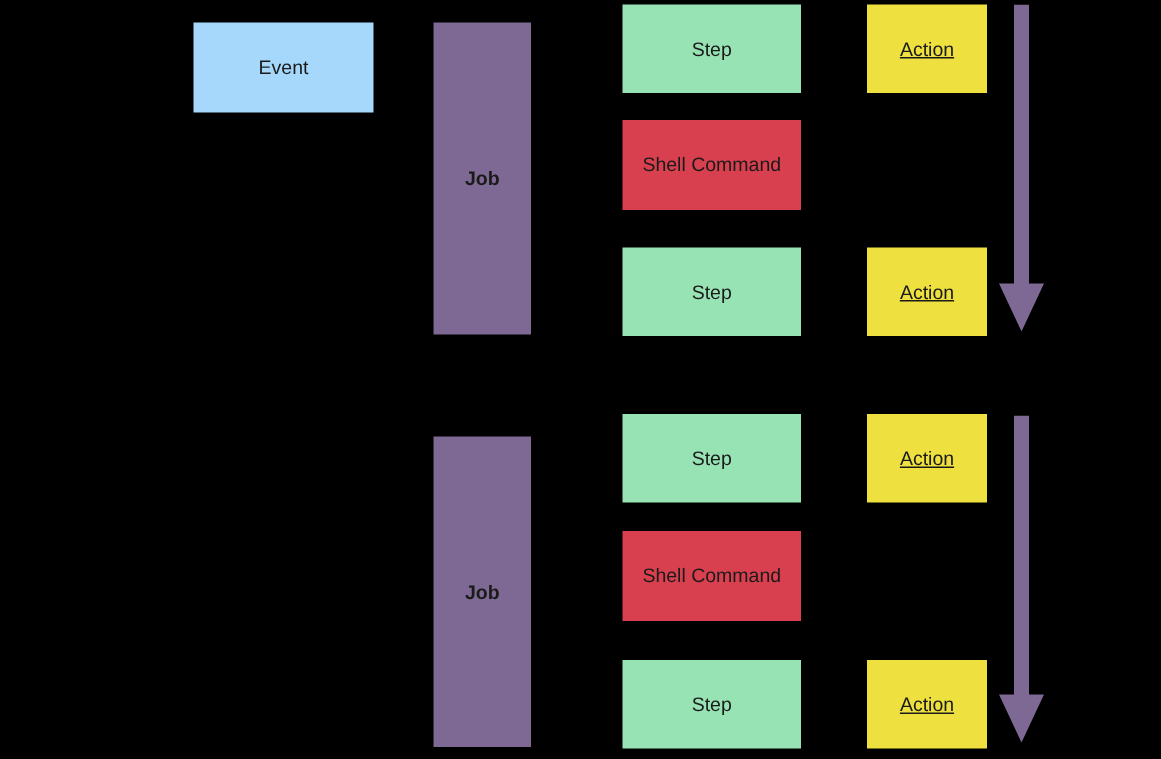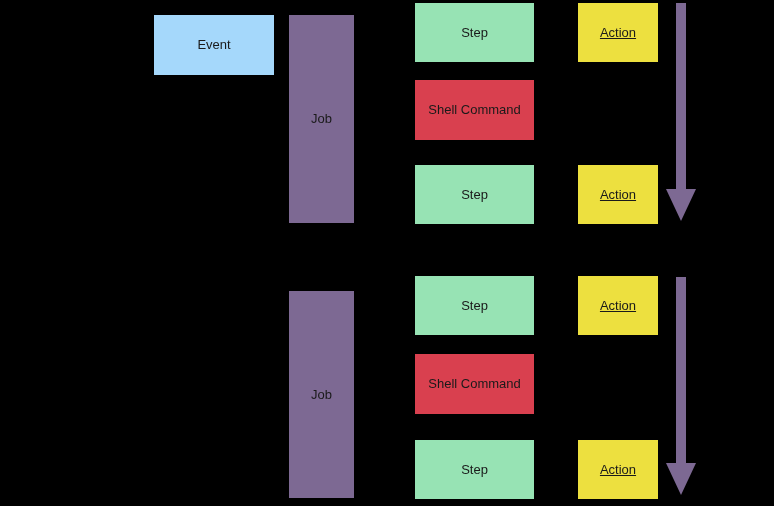--- a/index.html
+++ b/index.html
@@ -23,36 +23,36 @@
     justify-content: center;
     color: #1a1a1a;
     font-size: 13px;
     font-family: "Liberation Sans", sans-serif;
     line-height: 1.2;
     text-align: center;
     white-space: nowrap;
     user-select: none;
   }
   .node-event  { background: #a5d8fb; }
-  .node-job    { background: #7d6993; }
+  .node-job    { background: #7d6993; font-weight: bold; }
   .node-step   { background: #97e3b4; }
   .node-shell  { background: #d9404f; }
   .node-action { background: #ede03f; text-decoration: underline; }
 
   .arrow {
     position: absolute;
   }
   .arrow svg { display: block; }
 </style>
 </head>
 <body>
 
 <div id="canvas" style="width: 774px; height: 506px; background: rgb(0, 0, 0);">
   <div id="nodes-layer">
-      <div class="node node-event" style="left: 129px; top: 15px; width: 120px; height: 60px; background: rgb(165, 216, 251); color: rgb(26, 26, 26); margin-left: 25px;">
+      <div class="node node-event" style="left: 129px; top: 15px; width: 120px; height: 60px; background: rgb(165, 216, 251); color: rgb(26, 26, 26);">
         <span>Event</span>
       </div>
       <div class="node node-job" style="left: 289px; top: 15px; width: 65px; height: 208px; background: rgb(125, 105, 147); color: rgb(26, 26, 26);">
         <span>Job</span>
       </div>
       <div class="node node-step" style="left: 415px; top: 3px; width: 119px; height: 59px; background: rgb(151, 227, 180); color: rgb(26, 26, 26);">
         <span>Step</span>
       </div>
       <div class="node node-action" style="left: 578px; top: 3px; width: 80px; height: 59px; background: rgb(237, 224, 63); color: rgb(26, 26, 26);">
         <span>Action</span>

